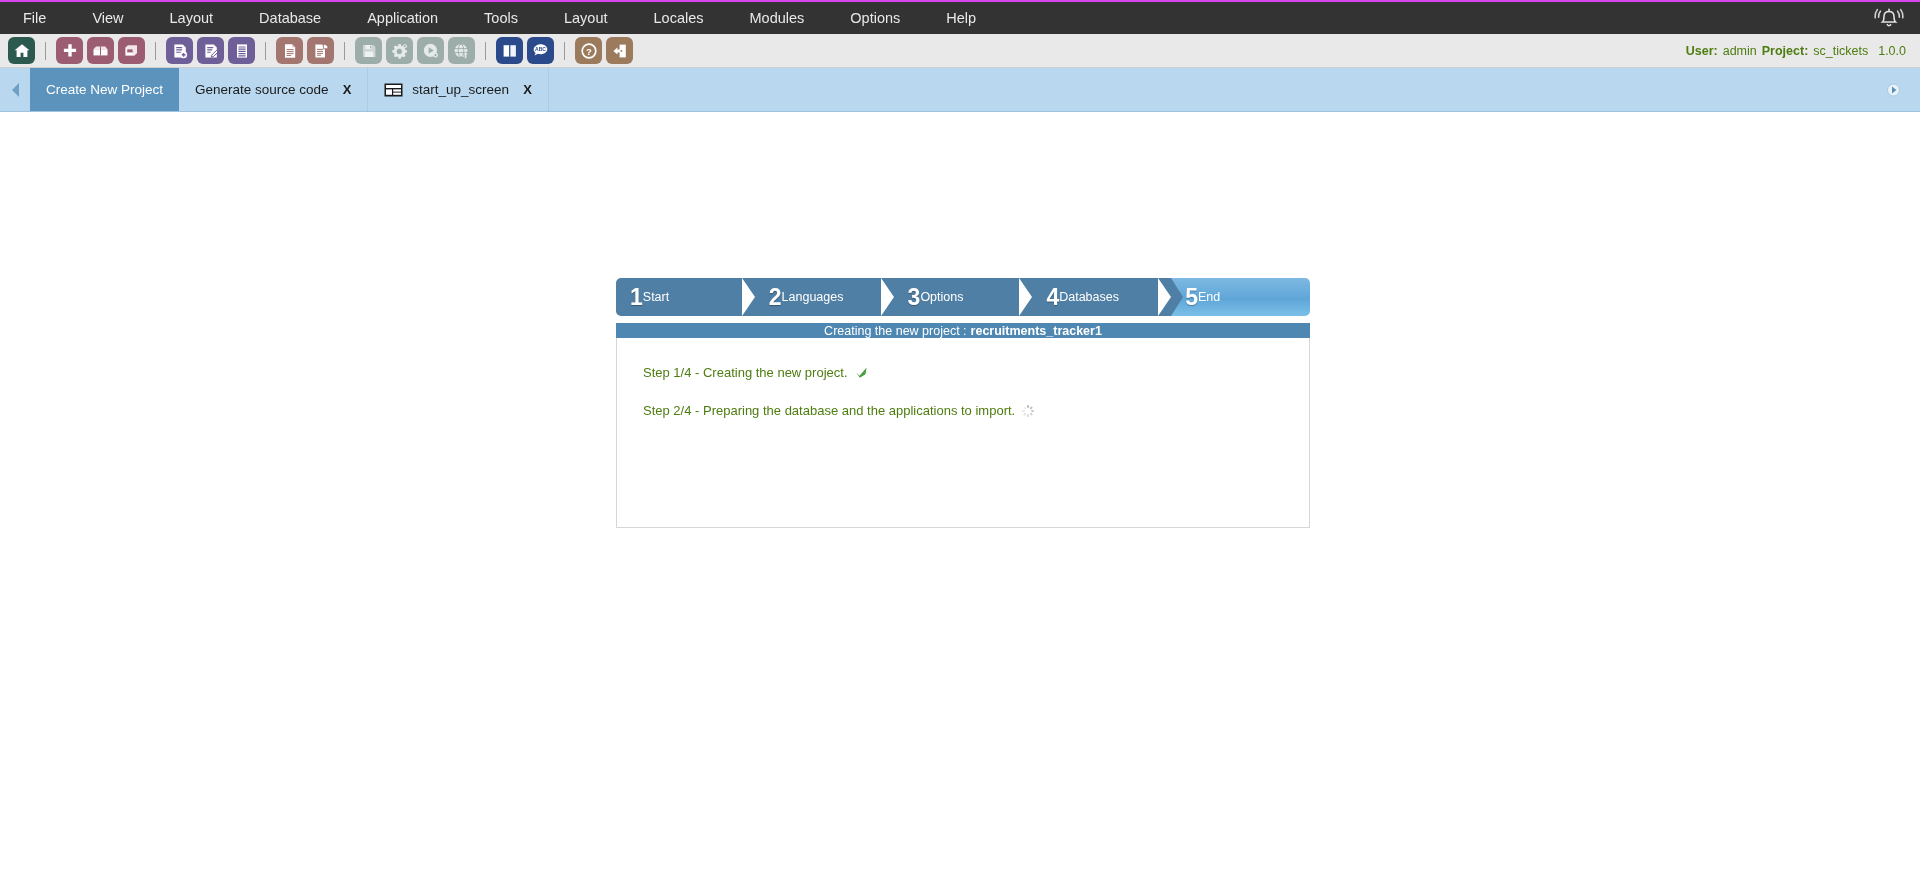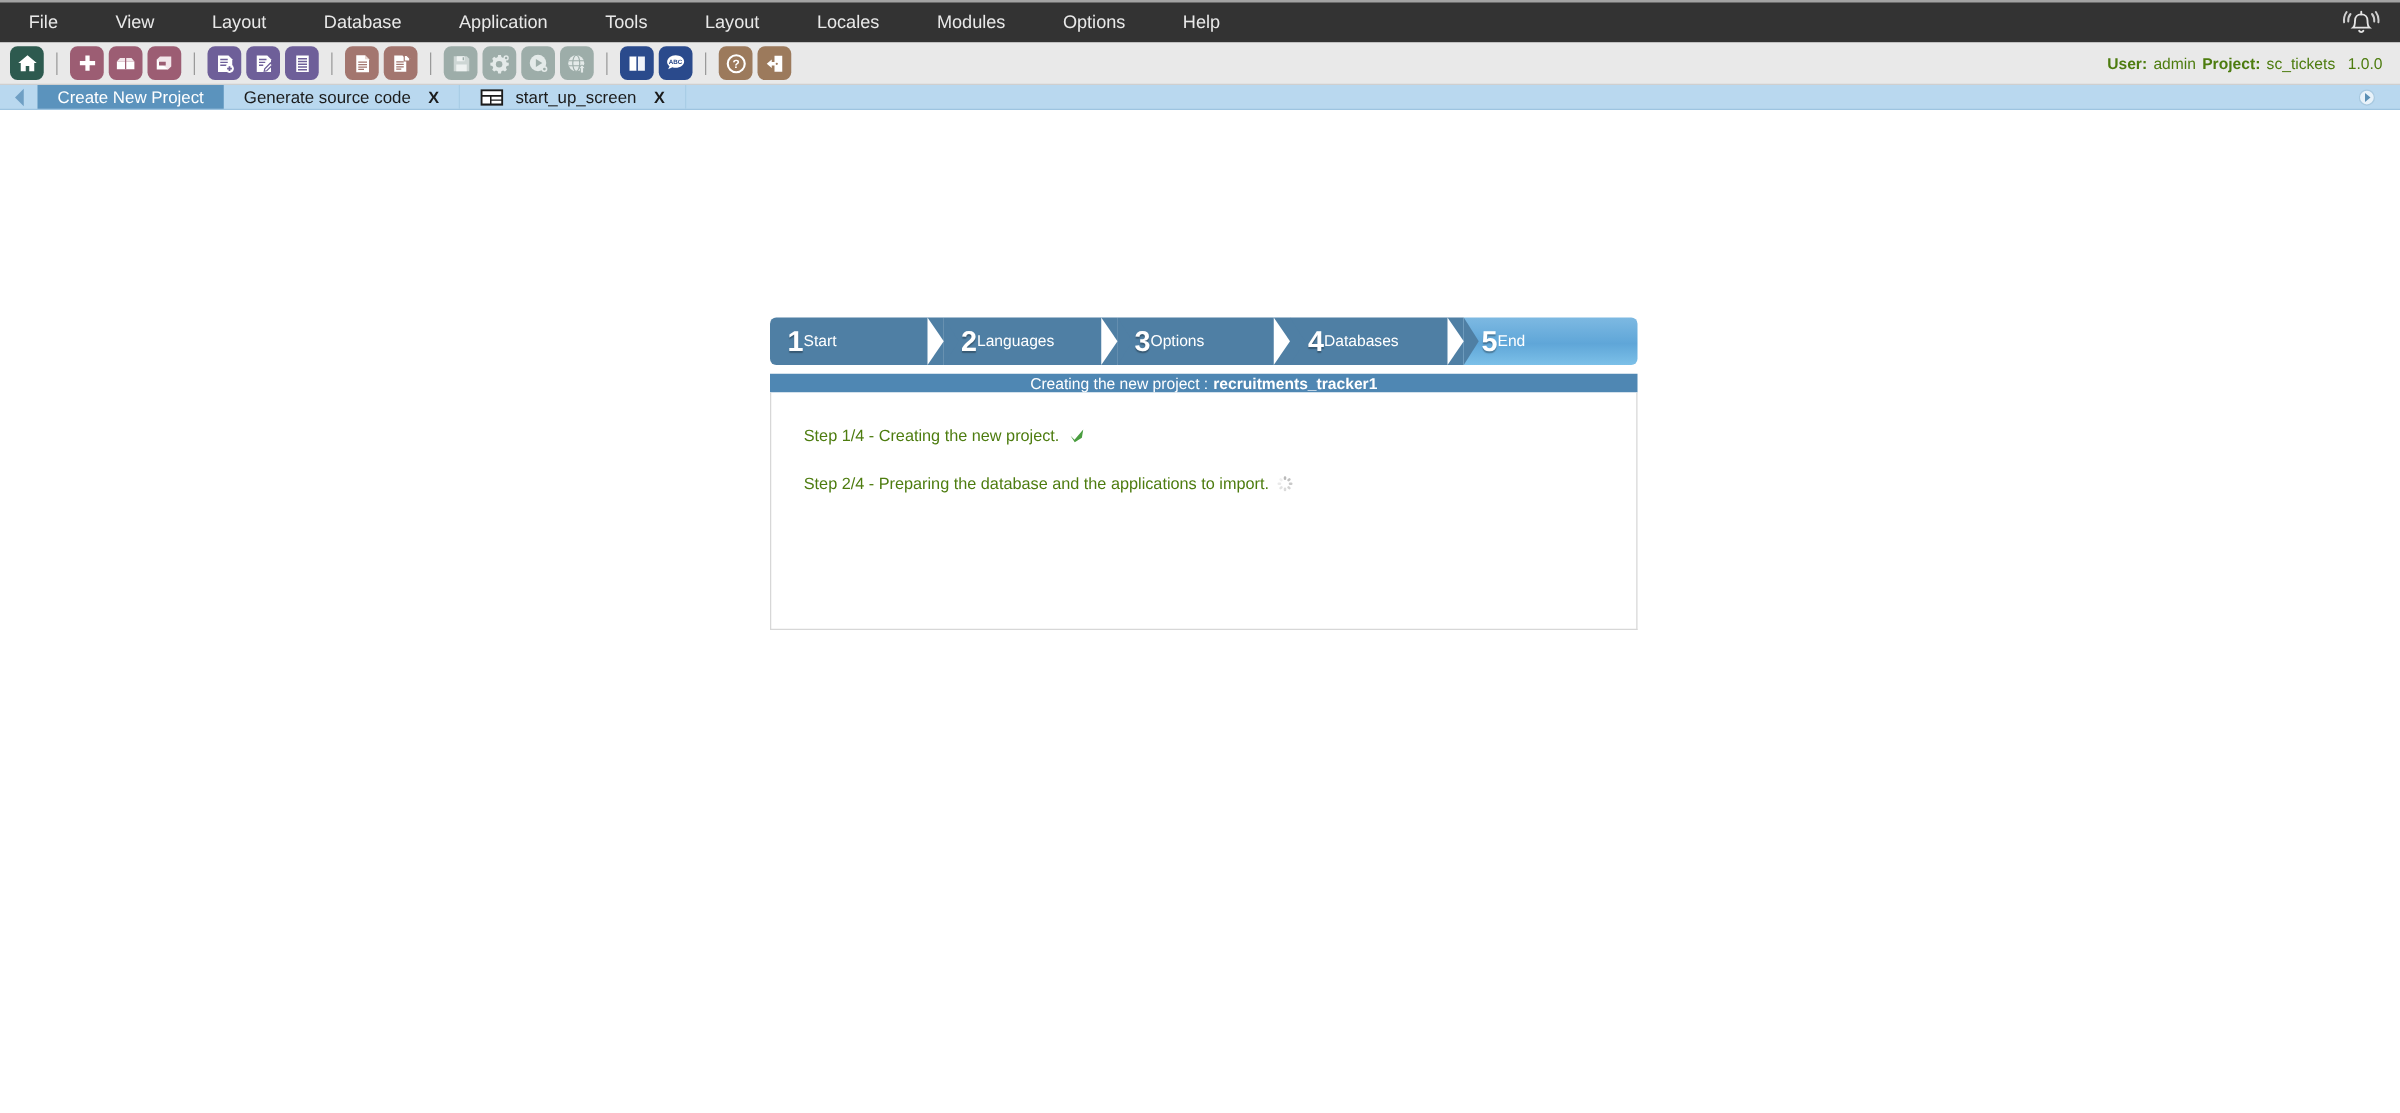--- a/index.html
+++ b/index.html
@@ -8,21 +8,21 @@
     width: 1920px; height: 890px;
     background: #ffffff;
     font-family: "Liberation Sans", sans-serif;
     overflow: hidden;
   }
 
   
   #menubar {
     height: 34px;
     background: #333333;
-    border-top: 2px solid #a3a3a3;
+    border-top: 2px solid #d946ef;
     display: flex;
     align-items: center;
     position: relative;
   }
   .menu-item {
     color: #e9e9e9;
     font-size: 14.5px;
     padding: 0 23px;
     line-height: 32px;
     height: 32px;
@@ -66,21 +66,21 @@
     right: 14px;
     font-size: 12.5px;
     color: #4d7c0f;
     white-space: nowrap;
   }
   #userinfo b { font-weight: bold; }
   #userinfo .sp { display: inline-block; width: 5px; }
 
   
   #tabbar {
-    height: 20px;
+    height: 44px;
     background: #b9d8ef;
     display: flex;
     align-items: stretch;
     position: relative;
     border-bottom: 1px solid #9ec4e0;
   }
   .tab-scroll {
     width: 30px;
     display: flex; align-items: center; justify-content: center;
     cursor: pointer;

